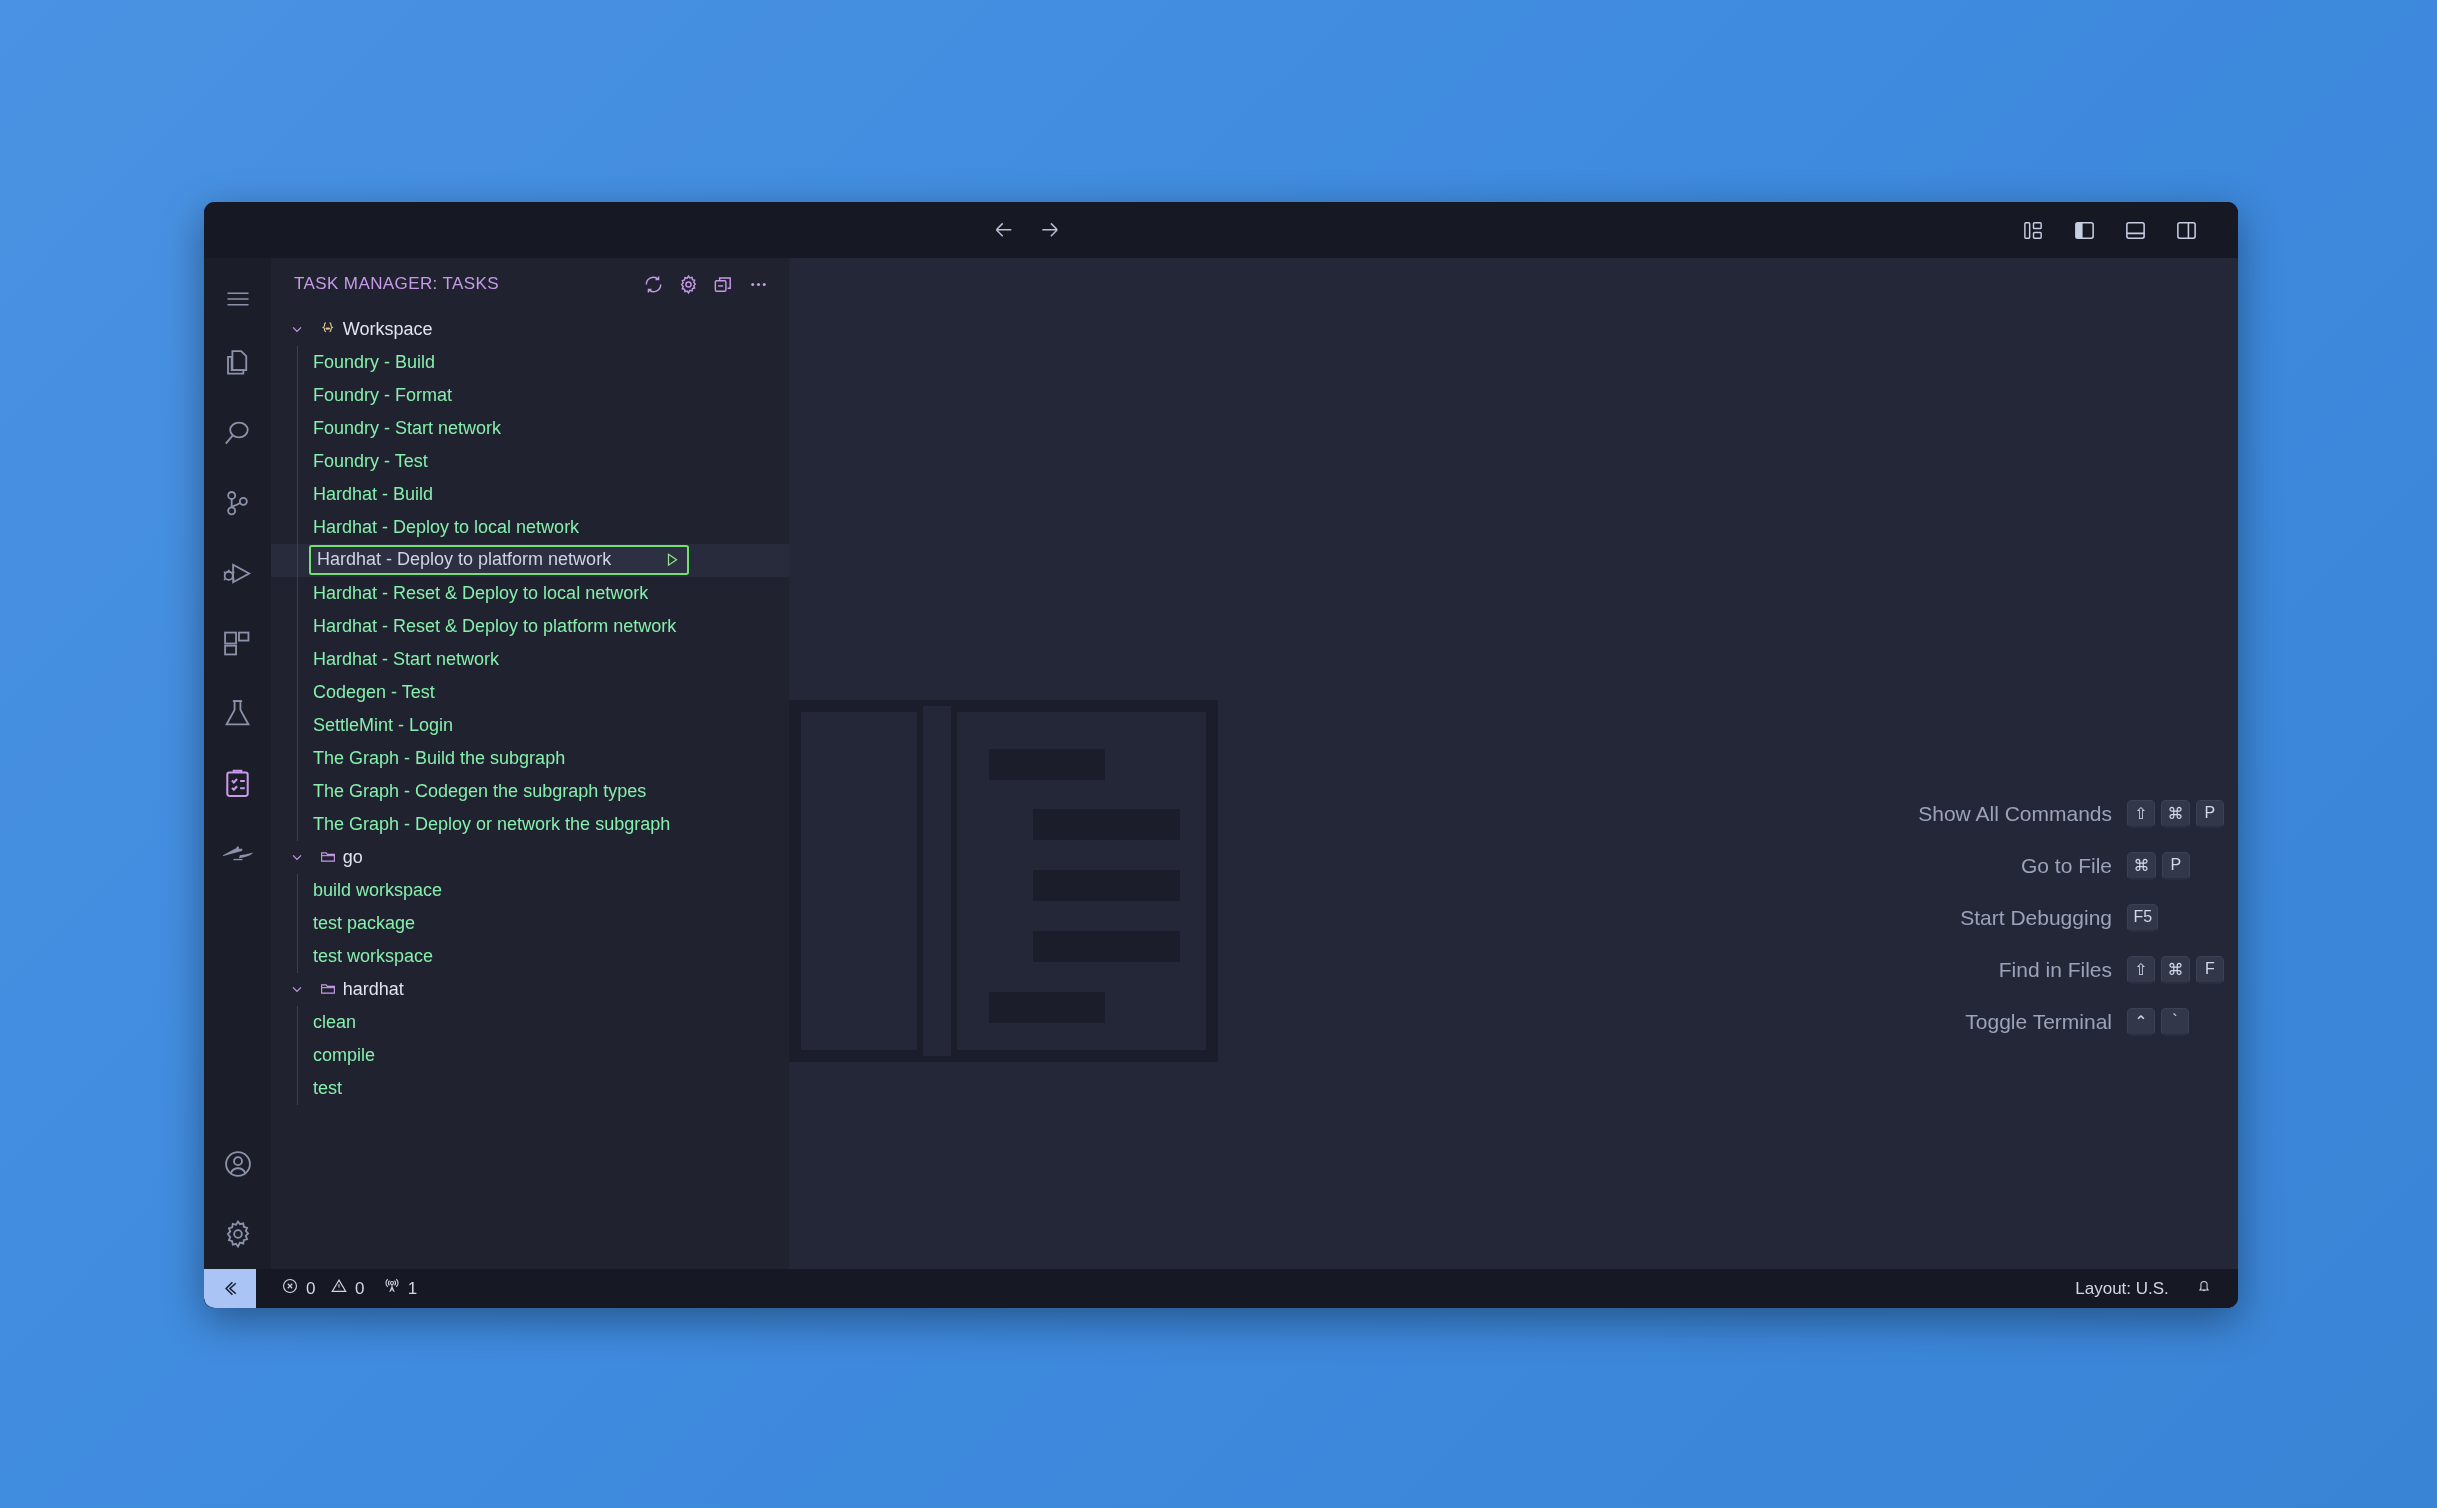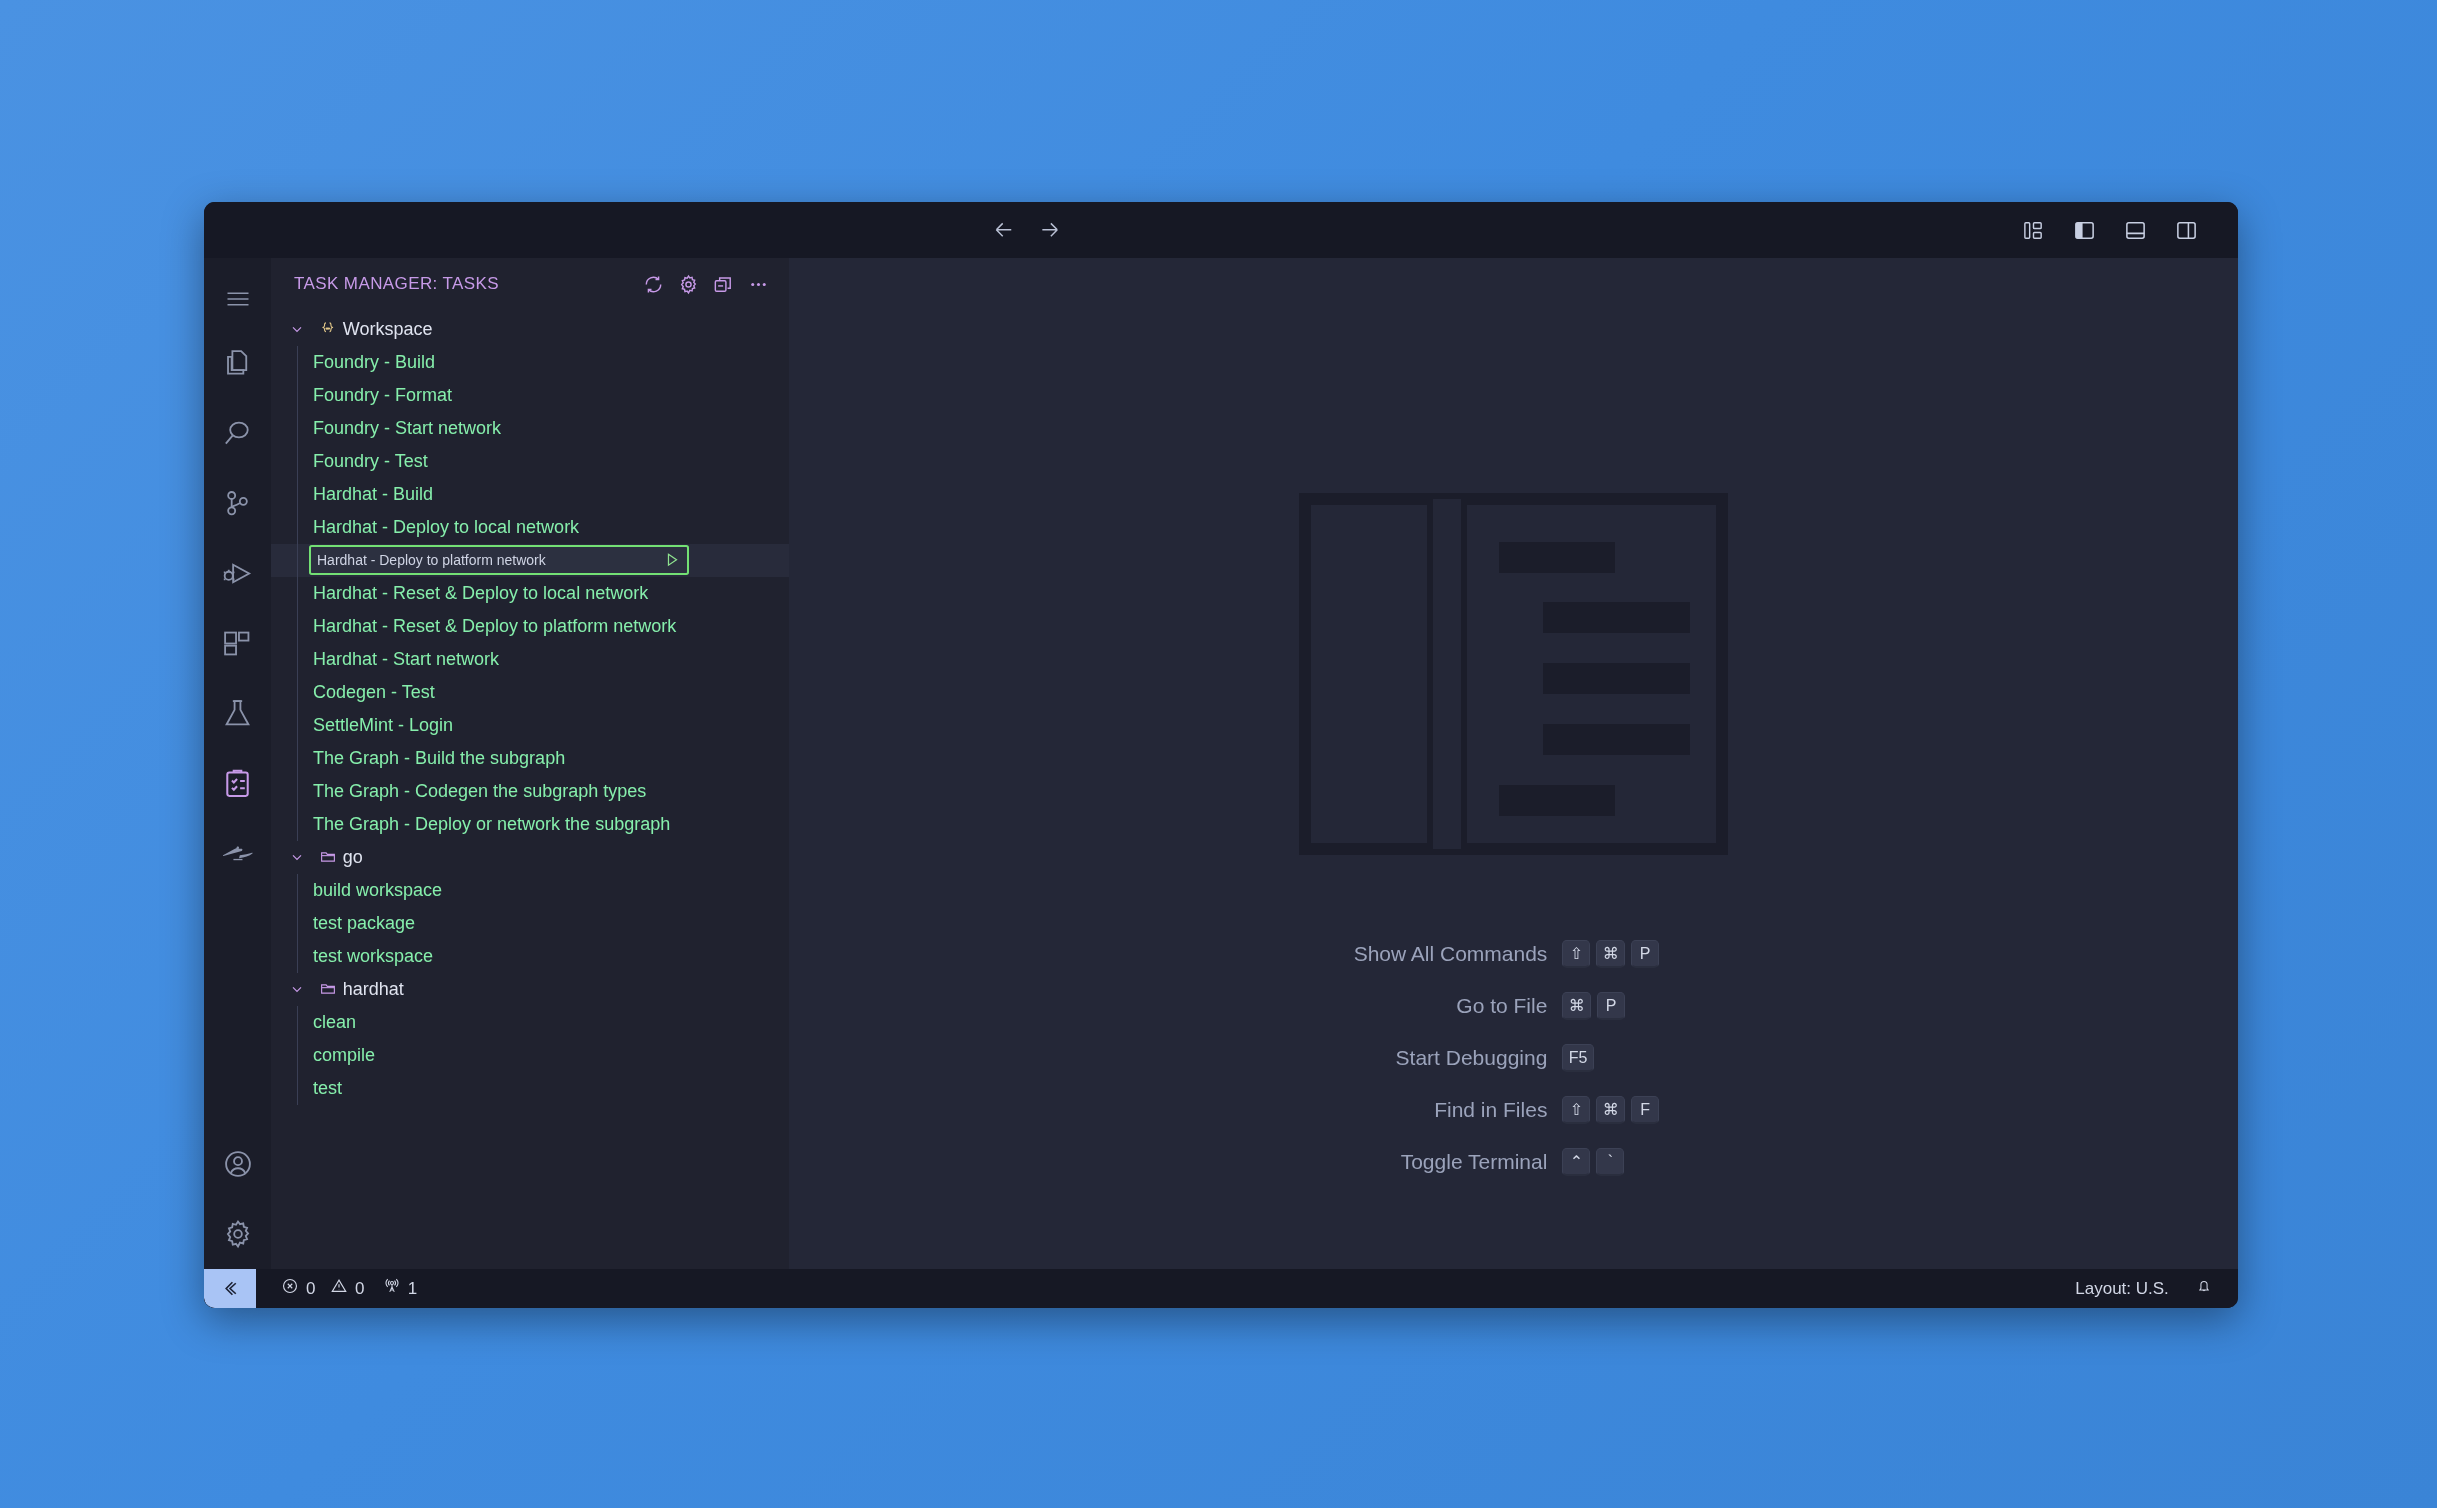--- a/index.html
+++ b/index.html
@@ -127,40 +127,40 @@
   .selbox {
     position: absolute;
     left: 38px; right: 100px;
     top: 1.3px; height: 30px;
     border: 2.7px solid #73e074;
     border-radius: 2.7px;
     background: #2c3040;
     display: flex; align-items: center;
   }
   .selbox .sel-label {
-    color: #cfd4e4; font-size: 14px; padding-left: 6px;
+    color: #cfd4e4; font-size: 18px; padding-left: 6px;
   }
   .selbox .sel-run {
     margin-left: auto; margin-right: 4px;
     width: 23px; height: 23px;
     display: flex; align-items: center; justify-content: center;
   }
 
   
   #editor {
     flex: 1 1 auto;
     background: #242737;
     position: relative;
     min-width: 0;
   }
   #watermark-wrap {
     position: absolute;
     left: 0; right: 0; top: 0; bottom: 0;
-    display: flex; flex-direction: column;
-    align-items: center; justify-content: flex-start;
+    display: flex; flex-direction: row;
+    align-items: center; justify-content: space-between;
     padding-top: 235px;
   }
   #wm-graphic {
     width: 429px; height: 362px;
     border: 6.7px solid #1b1d2a;
     display: flex;
     padding: 0;
   }
   #wm-left {
     width: 128px; height: 100%;

